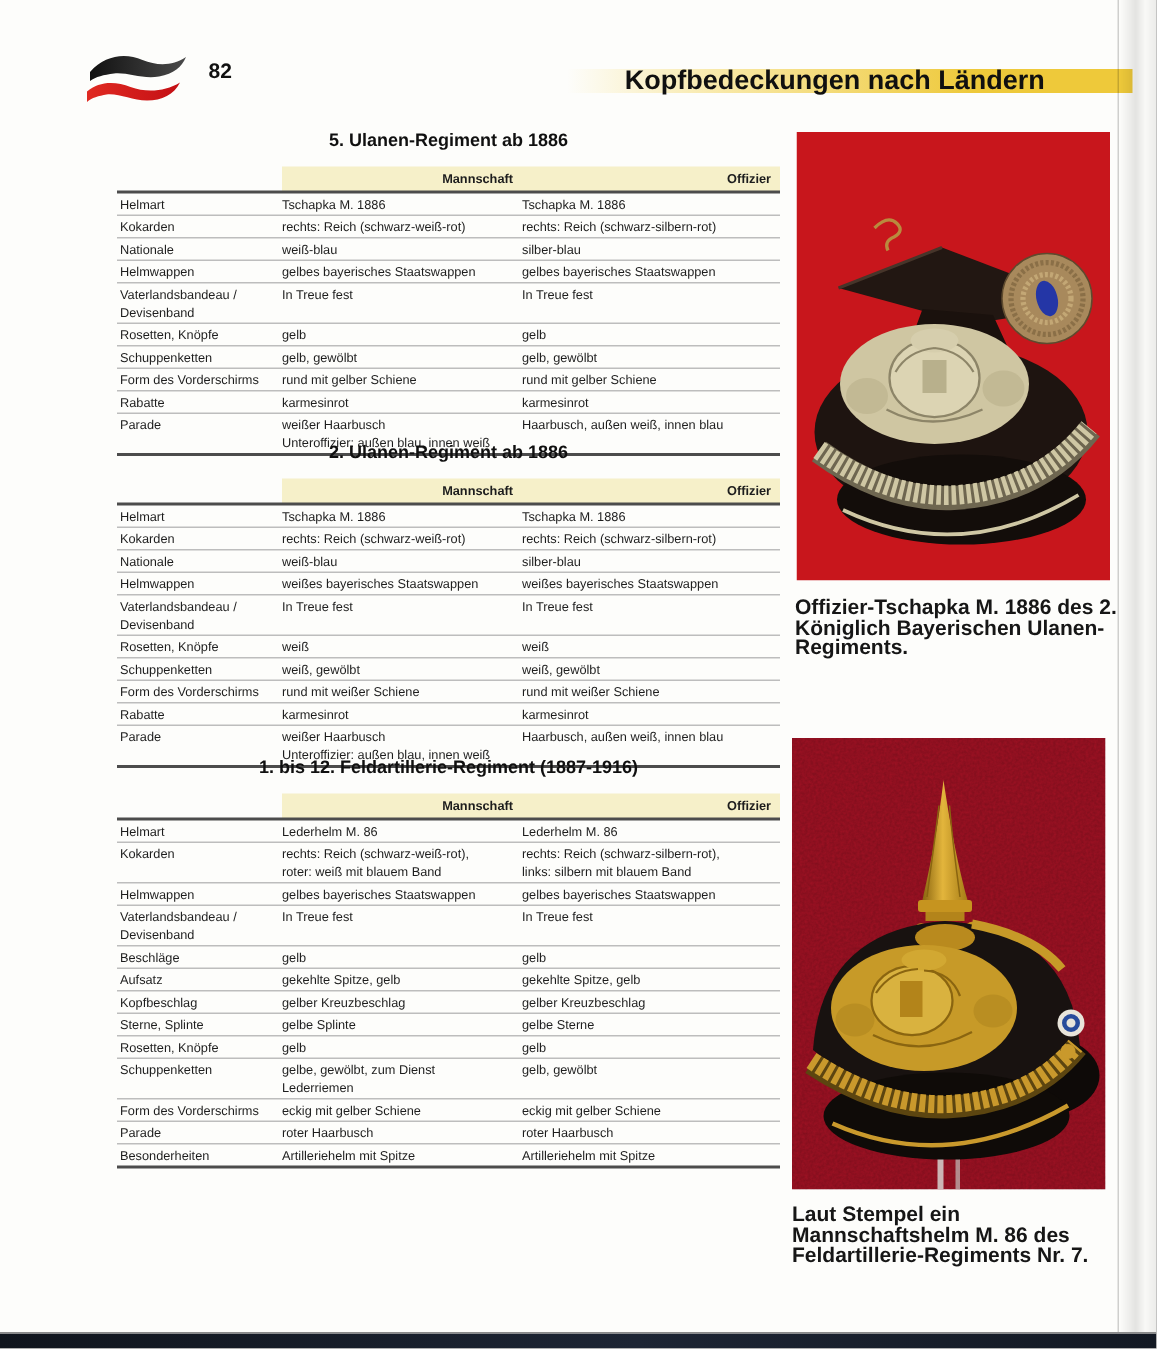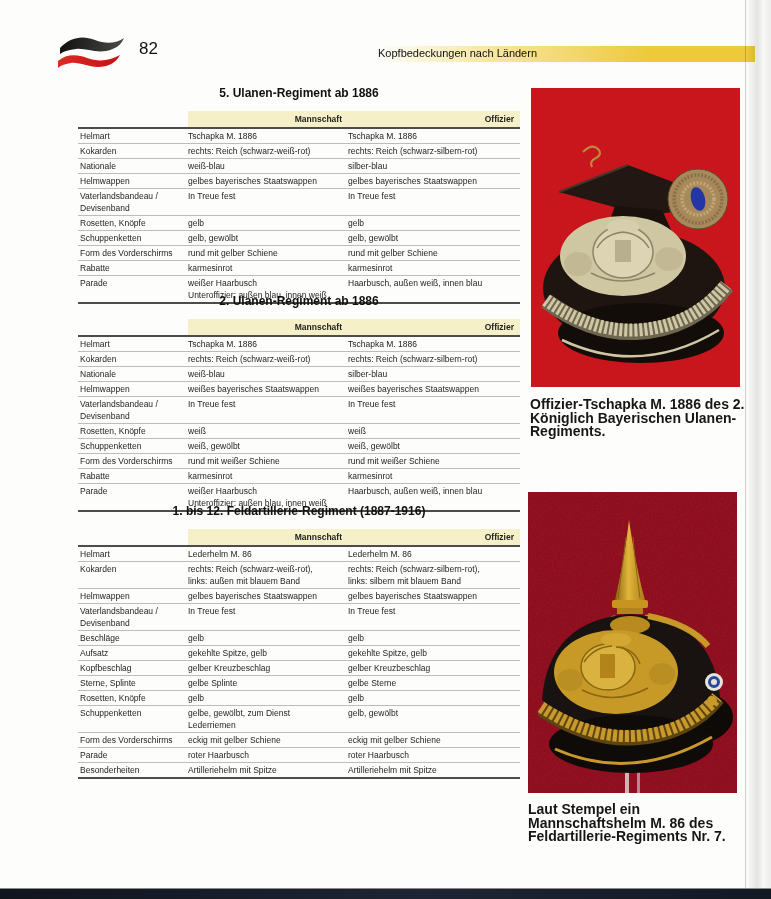--- a/index.html
+++ b/index.html
@@ -1,26 +1,26 @@
 <!DOCTYPE html>
 <html><head>
 <meta charset="utf-8">
 <style>
   * { margin:0; padding:0; box-sizing:border-box; }
   html,body { background:#9a9a9a; }
   body { font-family:"Liberation Sans","DejaVu Sans",sans-serif; }
   .page { position:relative; width:771px; height:899px; margin:0 auto; background:#fdfdfb; overflow:hidden; }
 
   
-  .pagenum { position:absolute; left:139px; top:39px; font-size:17px; font-weight:normal; color:#111; }
+  .pagenum { position:absolute; left:139px; top:39px; font-size:14px; font-weight:bold; color:#111; }
   .logo { position:absolute; left:56px; top:31px; }
   .headerbar { position:absolute; left:378px; top:46px; width:377px; height:16px;
     background:linear-gradient(90deg, rgba(242,206,60,0) 0%, rgba(242,206,60,.45) 28%, #eec93a 72%); }
-  .headerbar .hb-text { display:block; text-align:left; padding-right:20px; line-height:15px;
-    font-size:11px; font-weight:normal; color:#101010; }
+  .headerbar .hb-text { display:block; text-align:center; padding-right:20px; line-height:15px;
+    font-size:18px; font-weight:bold; color:#101010; }
 
   
   .section { position:absolute; left:78px; width:442px; }
   .tbl-title { font-size:12px; font-weight:bold; color:#101010; text-align:center; margin-bottom:11px; }
   .spec-table { width:442px; border-collapse:collapse; table-layout:fixed; color:#1d1d1d;
     border-bottom:2px solid #4c4c4c; }
   .spec-table th { font-size:8.5px; line-height:12px; text-align:right; font-weight:bold;
     padding:2px 6px 2px 0; border-bottom:2px solid #4c4c4c; }
   .spec-table th.hl { background:#f6f0c9; padding-left:3px; }
   .spec-table td { font-size:8.5px; line-height:12px; vertical-align:top;
@@ -227,21 +227,21 @@
       </thead>
       <tbody>
           <tr>
             <td class="label-col">Helmart</td>
             <td>Lederhelm M. 86</td>
             <td>Lederhelm M. 86</td>
           </tr>
           <tr>
             <td class="label-col">Kokarden</td>
             <td>rechts: Reich (schwarz-weiß-rot),
-links: außen mit blauem Band</td>
+roter: weiß mit blauem Band</td>
             <td>rechts: Reich (schwarz-silbern-rot),
 links: silbern mit blauem Band</td>
           </tr>
           <tr>
             <td class="label-col">Helmwappen</td>
             <td>gelbes bayerisches Staatswappen</td>
             <td>gelbes bayerisches Staatswappen</td>
           </tr>
           <tr>
             <td class="label-col">Vaterlandsbandeau /

